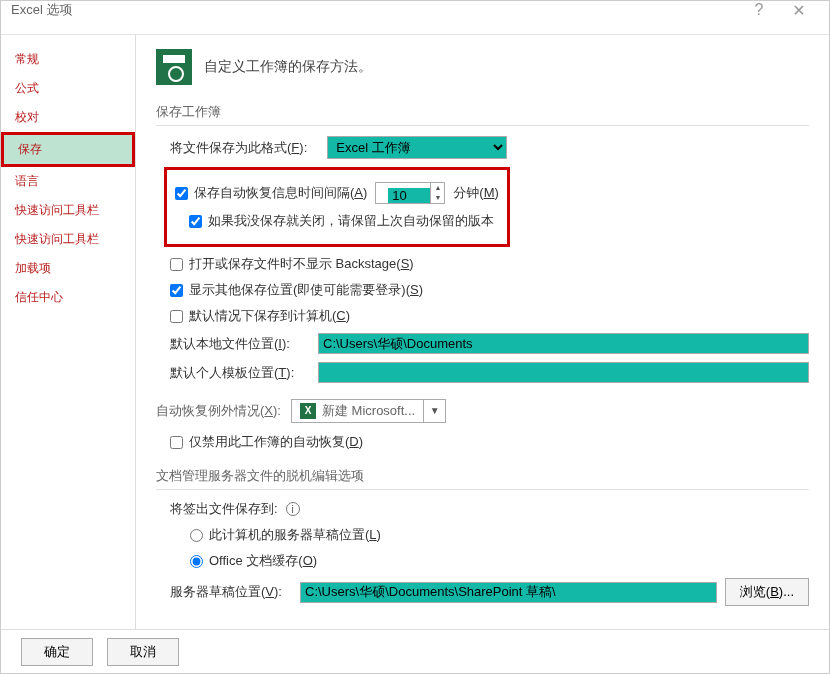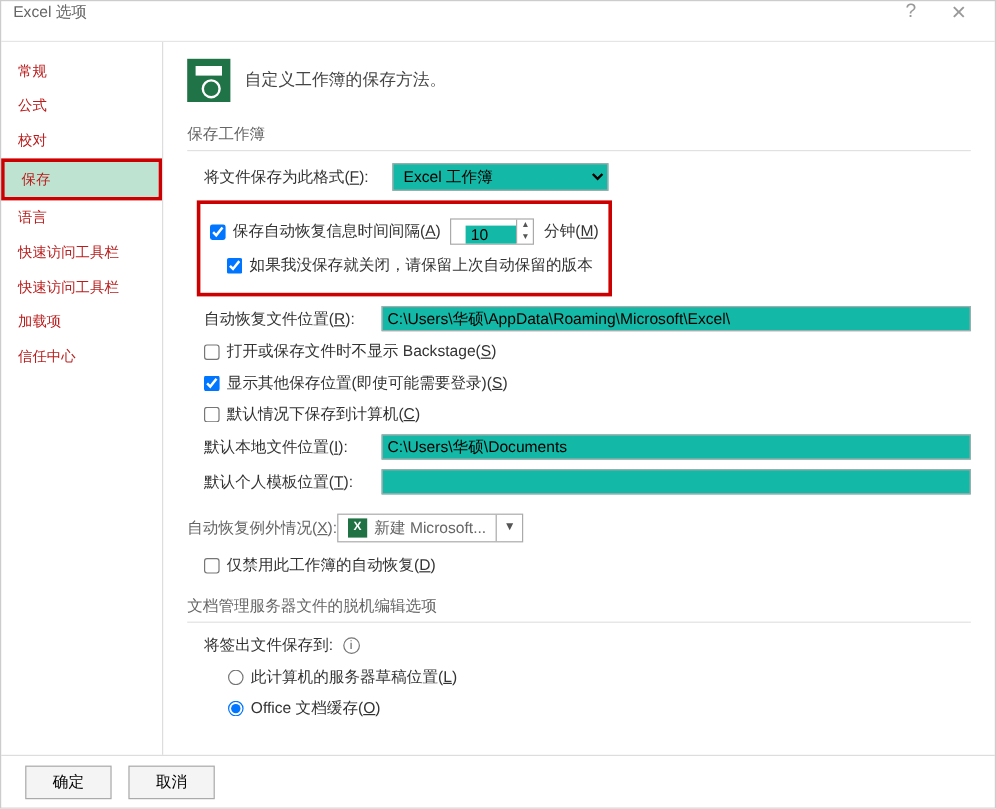--- a/index.html
+++ b/index.html
@@ -100,24 +100,20 @@
           <span class="lbl">分钟(<span class="u">M</span>)</span>
         </div>
         <div class="row indent1">
           <label class="chk">
             <input type="checkbox" checked="" style="">
             <span>如果我没保存就关闭，请保留上次自动保留的版本</span>
           </label>
         </div>
       </div>
 
-      <div class="row indent1">
-        <span class="lbl" style="width:128px">自动恢复文件位置(<span class="u">R</span>):</span>
-        <input type="text" class="wide" value="C:\Users\华硕\AppData\Roaming\Microsoft\Excel\" style="">
-      </div>
 
       <div class="row indent1">
         <label class="chk">
           <input type="checkbox" style="">
           <span>打开或保存文件时不显示 Backstage(<span class="u">S</span>)</span>
         </label>
       </div>
       <div class="row indent1">
         <label class="chk">
           <input type="checkbox" checked="" style="">
@@ -133,21 +129,21 @@
 
       <div class="row indent1">
         <span class="lbl" style="width:128px">默认本地文件位置(<span class="u">I</span>):</span>
         <input type="text" class="wide" value="C:\Users\华硕\Documents" style="">
       </div>
       <div class="row indent1">
         <span class="lbl" style="width:128px">默认个人模板位置(<span class="u">T</span>):</span>
         <input type="text" class="wide" value="" style="">
       </div>
 
-      <div class="section-hdr" style="display:flex;align-items:center;gap:0;border-bottom:none;padding-bottom:0">
+      <div class="section-hdr" style="display:flex;align-items:center;gap:10px;border-bottom:none;padding-bottom:0">
         <span>自动恢复例外情况(<span class="u">X</span>):</span>
         <span class="dropdown-btn">
           <span class="dd-lbl">
               <span class="xl-mini">X</span>
               <span>新建 Microsoft...</span>
             </span>
           <span class="dd-caret">▼</span>
         </span>
       </div>
 
@@ -170,20 +166,25 @@
           <span>此计算机的服务器草稿位置(<span class="u">L</span>)</span>
         </label>
       </div>
       <div class="row indent2">
         <label class="chk">
           <input type="radio" name="checkout" checked="" style="">
           <span>Office 文档缓存(<span class="u">O</span>)</span>
         </label>
       </div>
 
+      <div class="row indent1">
+        <span class="lbl" style="width:110px">服务器草稿位置(<span class="u">V</span>):</span>
+        <input type="text" class="wide" value="C:\Users\华硕\Documents\SharePoint 草稿\" style="">
+        <button class="btn">浏览(<span class="u">B</span>)...</button>
+      </div>
 
       
     </div>
   </div>
 
   <div class="footer">
     <button class="btn">确定</button>
     <button class="btn">取消</button>
   </div>
 </div>

